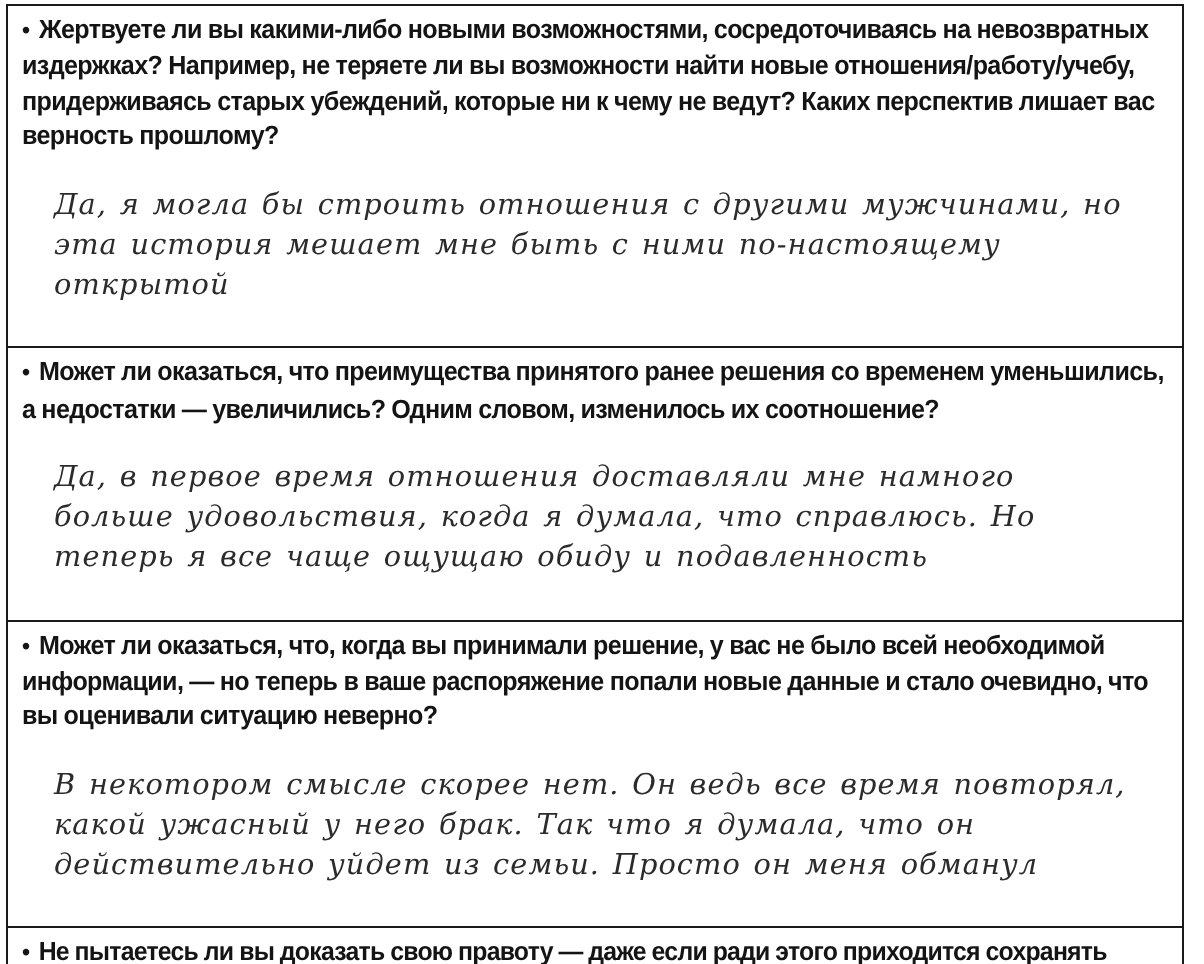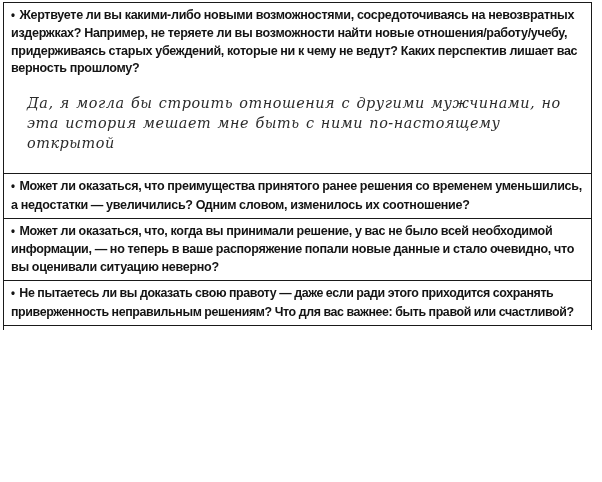--- a/index.html
+++ b/index.html
@@ -97,24 +97,26 @@
 <div class="page">
   <div class="worksheet-table">
 
     <div class="qa-row" data-row="0">
       <p class="question"><span class="bullet">•</span> <span>Жертвуете ли вы какими-либо новыми возможностями, сосредоточиваясь на невозвратных издержках? Например, не теряете ли вы возможности найти новые отношения/работу/учебу, придерживаясь старых убеждений, которые ни к чему не ведут? Каких перспектив лишает вас верность прошлому?</span></p>
       <p class="answer">Да, я могла бы строить отношения с другими мужчинами, но эта история мешает мне быть с ними по-настоящему открытой</p>
     </div>
 
     <div class="qa-row" data-row="1">
       <p class="question"><span class="bullet">•</span> <span>Может ли оказаться, что преимущества принятого ранее решения со временем уменьшились, а недостатки — увеличились? Одним словом, изменилось их соотношение?</span></p>
+      <p class="answer">Да, в первое время отношения доставляли мне намного больше удовольствия, когда я думала, что справлюсь. Но теперь я все чаще ощущаю обиду и подавленность</p>
     </div>
 
     <div class="qa-row" data-row="2">
       <p class="question"><span class="bullet">•</span> <span>Может ли оказаться, что, когда вы принимали решение, у вас не было всей необходимой информации, — но теперь в ваше распоряжение попали новые данные и стало очевидно, что вы оценивали ситуацию неверно?</span></p>
+      <p class="answer">В некотором смысле скорее нет. Он ведь все время повторял, какой ужасный у него брак. Так что я думала, что он действительно уйдет из семьи. Просто он меня обманул</p>
     </div>
 
     <div class="qa-row" data-row="3">
       <p class="question"><span class="bullet">•</span> <span>Не пытаетесь ли вы доказать свою правоту — даже если ради этого приходится сохранять приверженность неправильным решениям? Что для вас важнее: быть правой или счастливой?</span></p>
     </div>
 
     <div class="qa-row next-row-sliver"></div>
 
   </div>
 </div>

